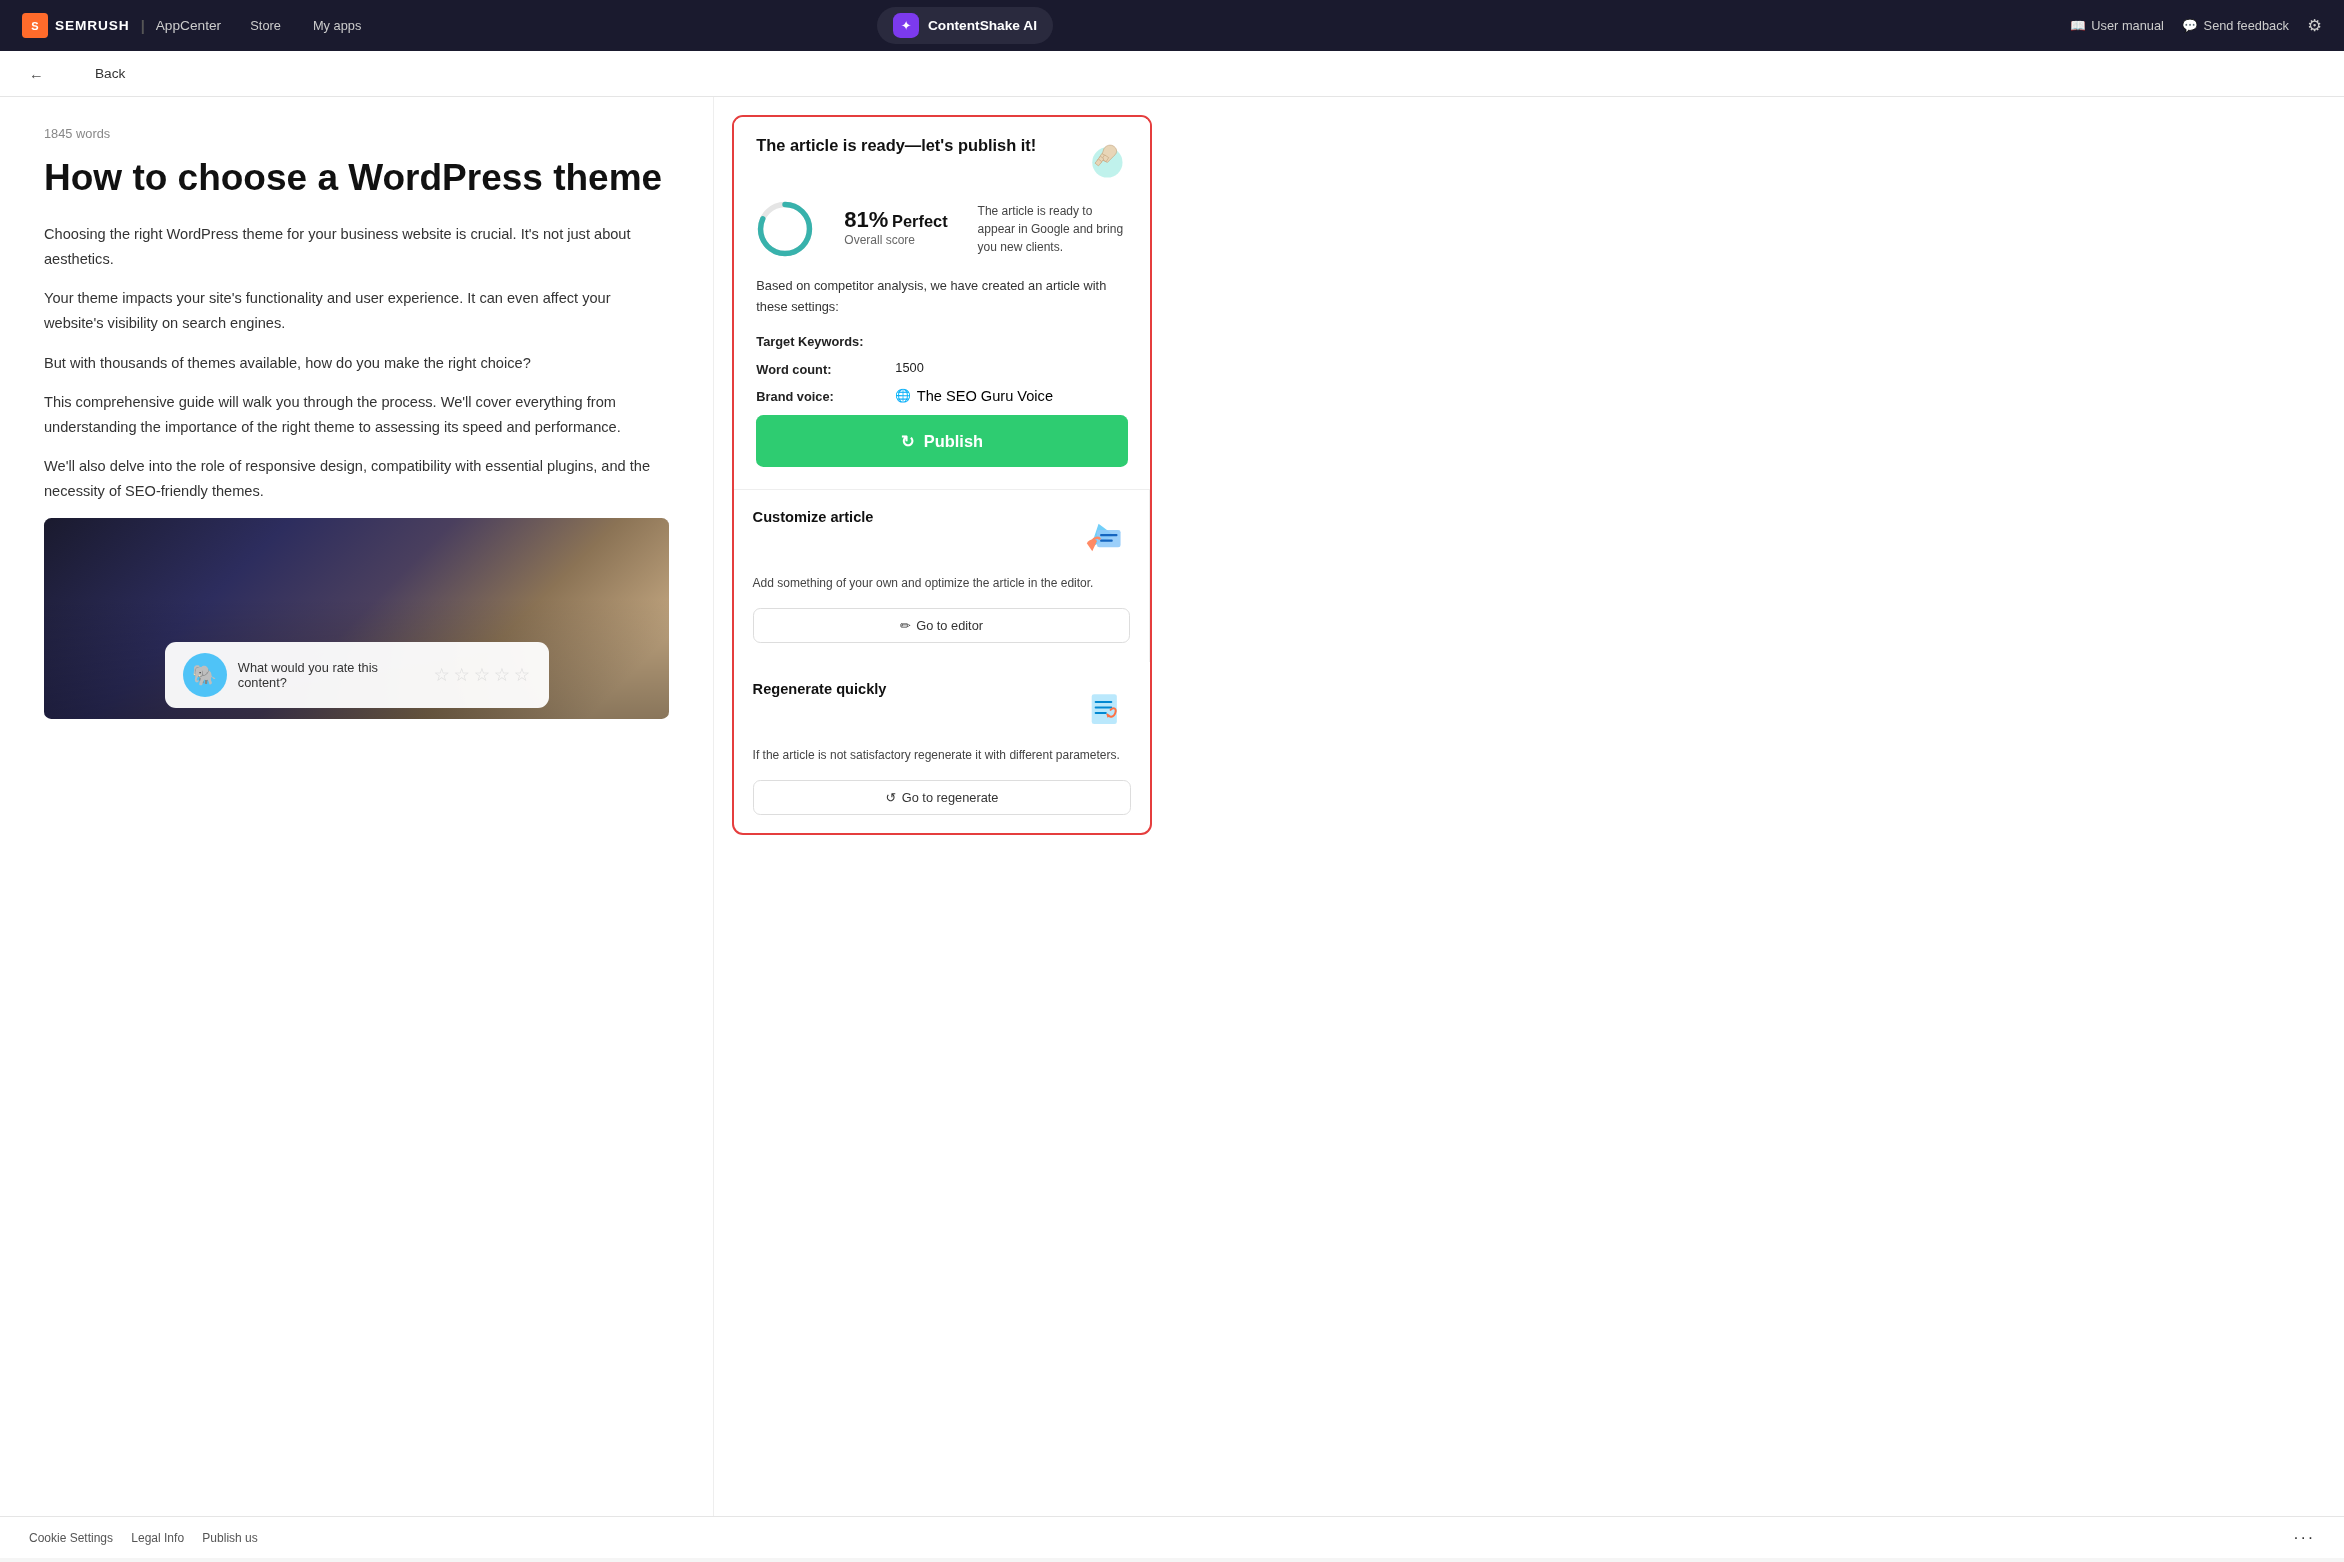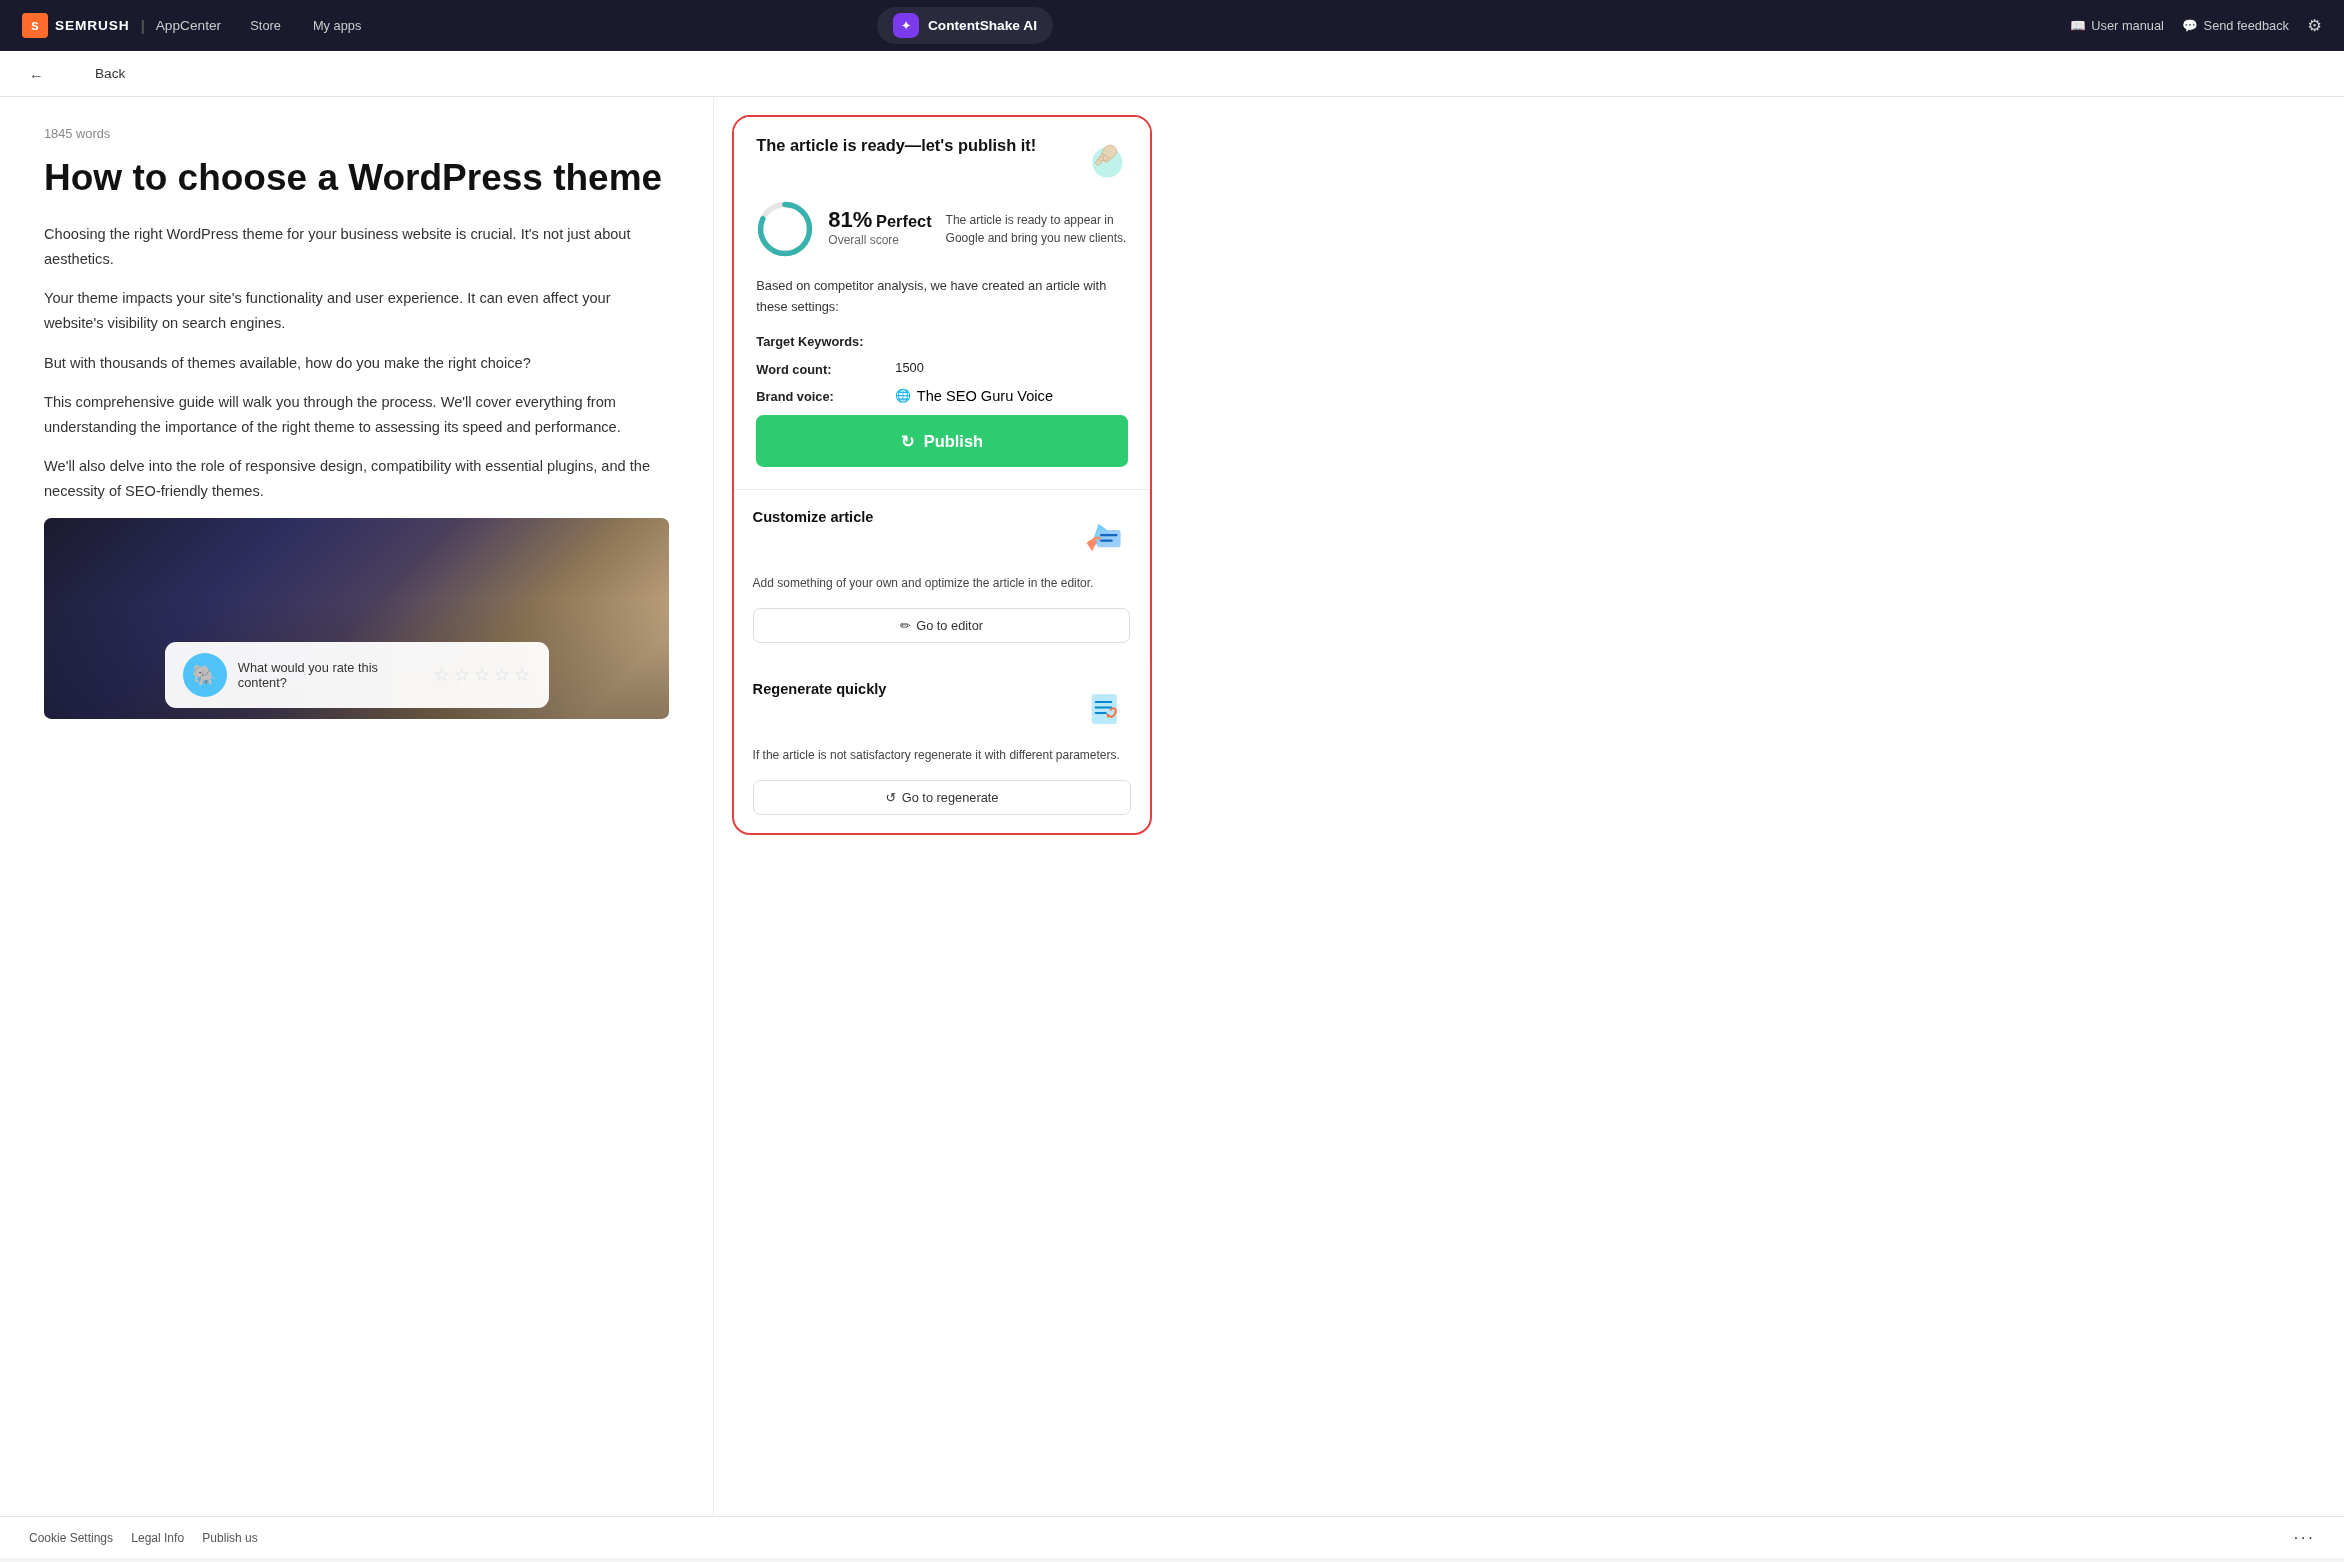--- a/index.html
+++ b/index.html
@@ -106,36 +106,36 @@
     .rating-text { font-size: 12.8px; color: #333; flex: 1; }
     .rating-stars { display: flex; gap: 3.7px; }
     .star { color: #ddd; font-size: 18.3px; }
 
     
     .right-sidebar {
       width: 457px; min-width: 457px; padding: 18.3px; background: white;
       border-left: 0.9px solid #eee;
     }
     .sidebar-inner {
-      border: 2.7px solid #e53e3e; border-radius: 18px; overflow: hidden;
+      border: 2.7px solid #e53e3e; border-radius: 11px; overflow: hidden;
     }
 
     
     .article-ready {
       background: white; padding: 18.3px 22px;
     }
     .article-ready-header {
       display: flex; align-items: flex-start; justify-content: space-between; margin-bottom: 18.3px;
     }
     .article-ready-title {
       font-size: 16.4px; font-weight: 700; color: #111;
     }
     
     .score-row {
-      display: flex; align-items: center; gap: 14px; margin-bottom: 18.3px;
+      display: flex; align-items: center; gap: 30px; margin-bottom: 18.3px;
     }
 
     
     .settings-section {
       font-size: 12.8px; color: #333; line-height: 1.6; margin-bottom: 14.6px;
     }
     .settings-row {
       display: flex; align-items: flex-start; gap: 11px; margin-bottom: 11px;
     }
     .settings-key {

